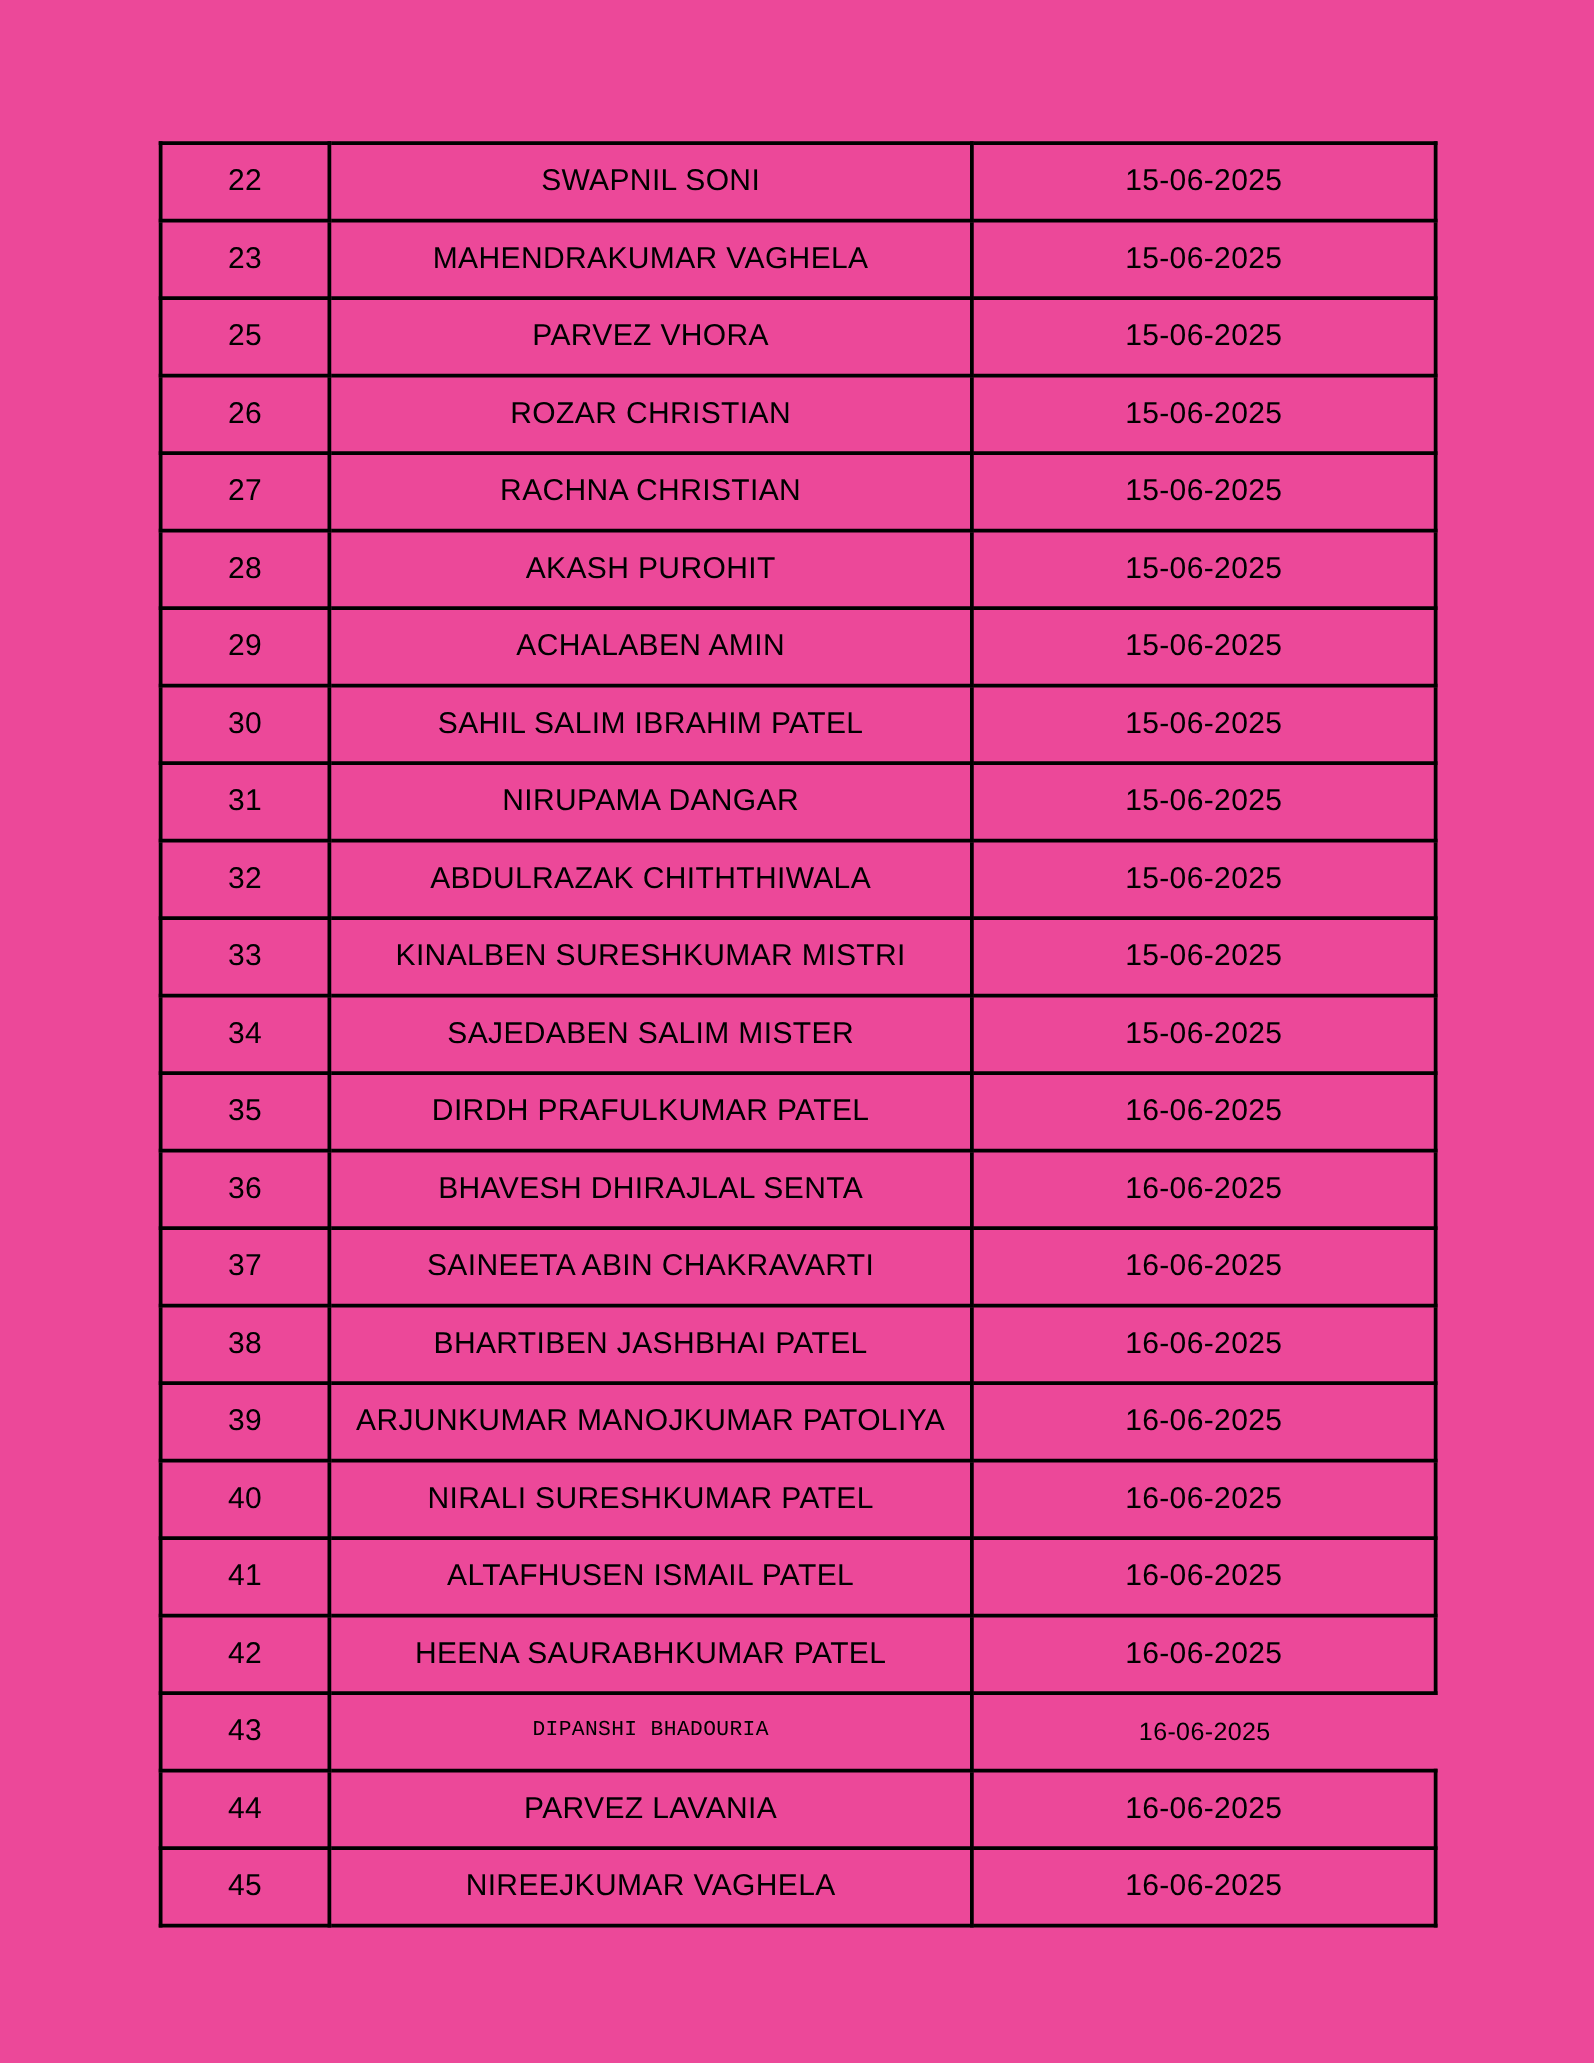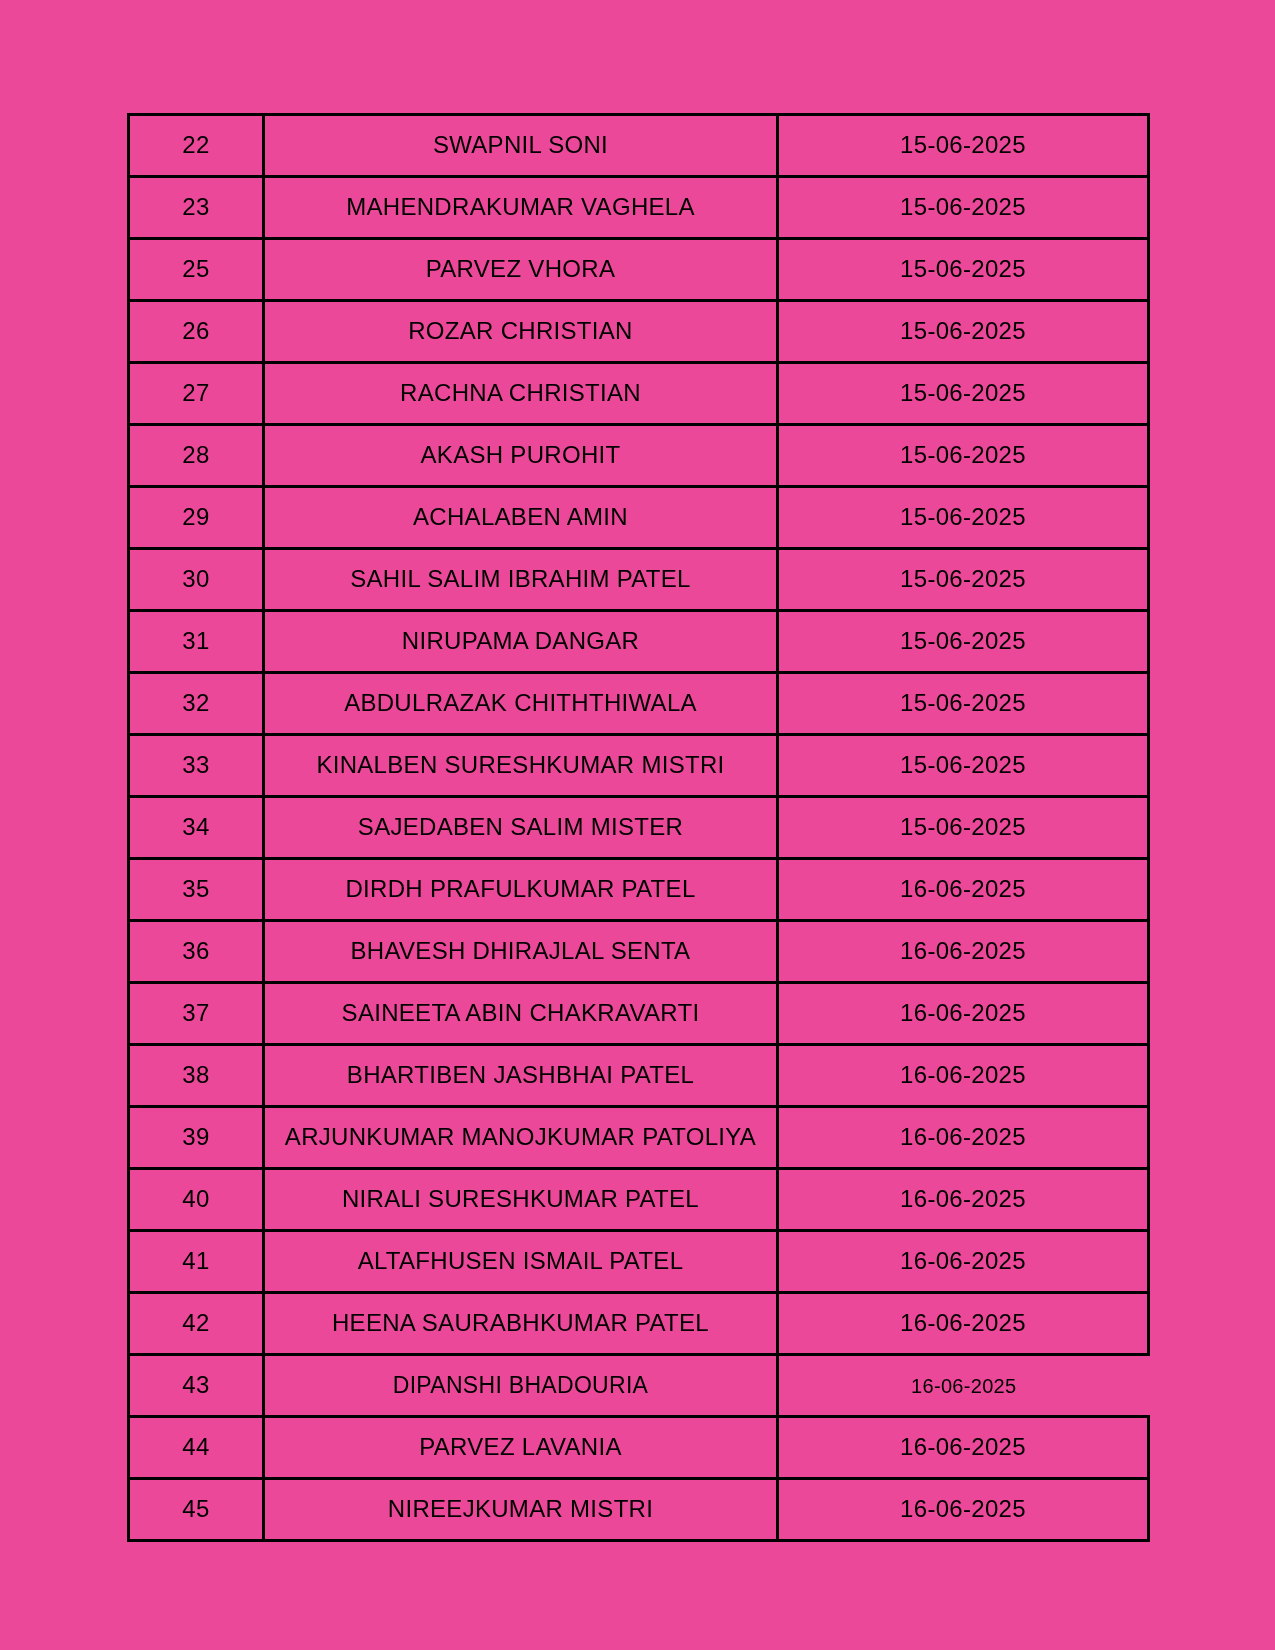--- a/index.html
+++ b/index.html
@@ -45,21 +45,22 @@
   col.col-date   { width: 371px; }
 
   
   tr.small-date td.date-cell {
     border-top: none;
     border-right: none;
     border-bottom: none;
     font-size: 20px;
   }
   tr.small-date td.name-cell {
-    font-size: 23px;
+    font-size: 17px;
+    font-family: Liberation Mono, monospace;
   }
 </style>
 </head>
 <body>
 
 <div class="page">
   <table class="roster">
     <colgroup>
       <col class="col-serial">
       <col class="col-name">
@@ -171,18 +172,18 @@
     <td class="name-cell">DIPANSHI BHADOURIA</td>
     <td class="date-cell">16-06-2025</td>
   </tr>
         <tr>
     <td class="serial-cell">44</td>
     <td class="name-cell">PARVEZ LAVANIA</td>
     <td class="date-cell">16-06-2025</td>
   </tr>
         <tr>
     <td class="serial-cell">45</td>
-    <td class="name-cell">NIREEJKUMAR MISTRI</td>
+    <td class="name-cell">NIREEJKUMAR VAGHELA</td>
     <td class="date-cell">16-06-2025</td>
   </tr>
       </tbody>
   </table>
 </div>
 
 </body></html>

